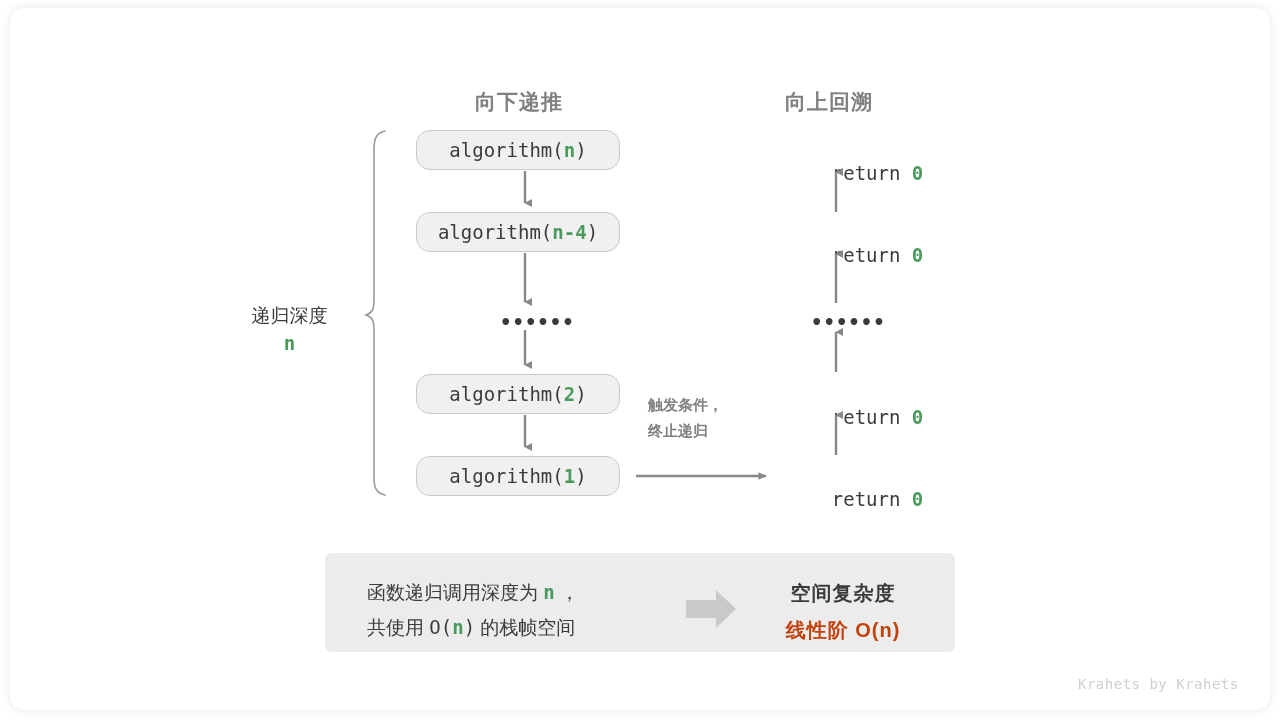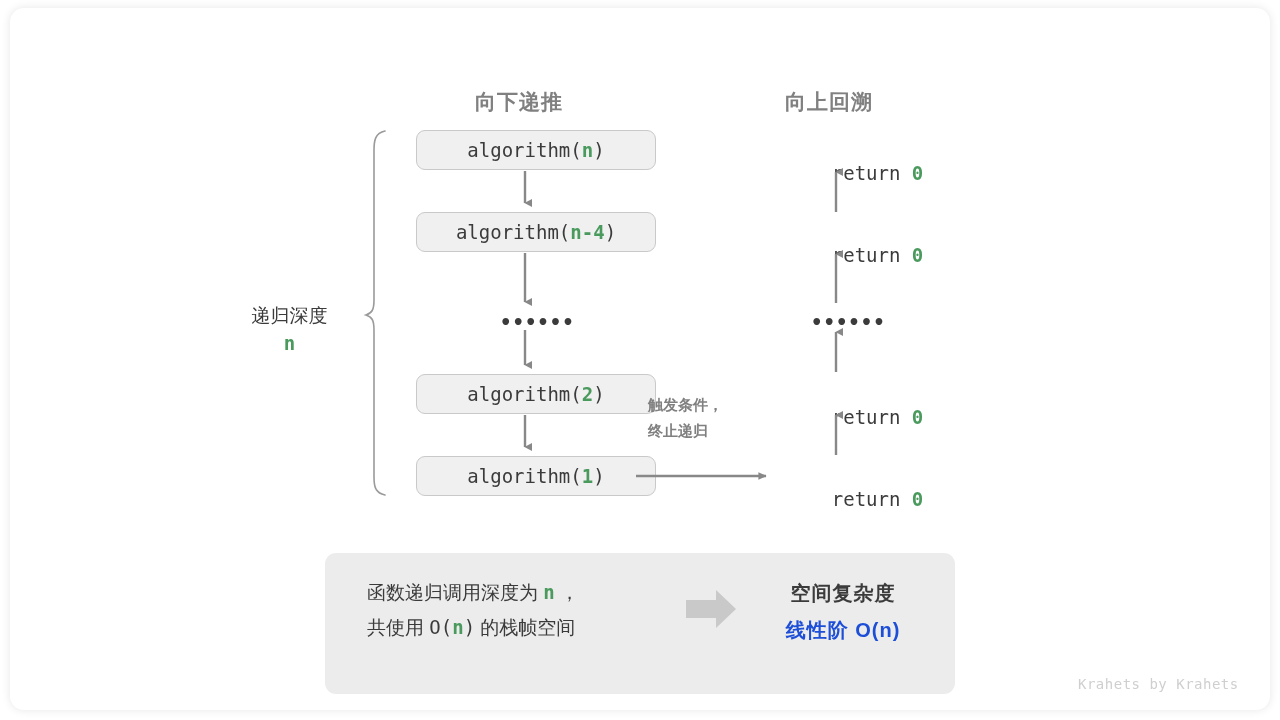--- a/index.html
+++ b/index.html
@@ -43,25 +43,25 @@
     letter-spacing: 1px;
     margin-top: 30px;
   }
   #header-down  { left: 475px; top: 58px; }
   #header-up    { left: 785px; top: 58px; }
 
   
   .call-box {
     position: absolute;
     left: 416px;
-    width: 240px;
+    width: 204px;
     height: 40px;
     background: #f0f0f0;
     border: 1.5px solid #c9c9c9;
-    border-radius: 9px;
+    border-radius: 14px;
     box-sizing: border-box;
     display: flex;
     align-items: center;
     justify-content: center;
     font-family: "DejaVu Sans Mono", monospace;
     font-size: 19px;
     color: #3b3b3b;
     white-space: pre;
   }
   .call-box .arg { color: #4a9a5e; font-weight: bold; }
@@ -132,23 +132,23 @@
     line-height: 1.75;
     white-space: pre-line;
   }
 
   
   #summary {
     position: absolute;
     left: 325px;
     top: 553px;
     width: 630px;
-    height: 141px;
+    height: 99px;
     background: #ececec;
-    border-radius: 11px;
+    border-radius: 6px;
   }
   #summary-left {
     position: absolute;
     left: 42px;
     top: 22px;
     font-size: 19px;
     color: #3b3b3b;
     line-height: 1.85;
     white-space: pre;
   }
@@ -173,21 +173,21 @@
     display: block;
     font-size: 20px;
     font-weight: bold;
     color: #3b3b3b;
     letter-spacing: 1px;
   }
   #summary-right .value {
     display: block;
     font-size: 20px;
     font-weight: bold;
-    color: #1d4ed8;
+    color: #c2410c;
     letter-spacing: 1px;
   }
 
   
   #footer {
     position: absolute;
     left: 1078px;
     top: 676px;
     font-family: "DejaVu Sans Mono", monospace;
     font-size: 14px;

